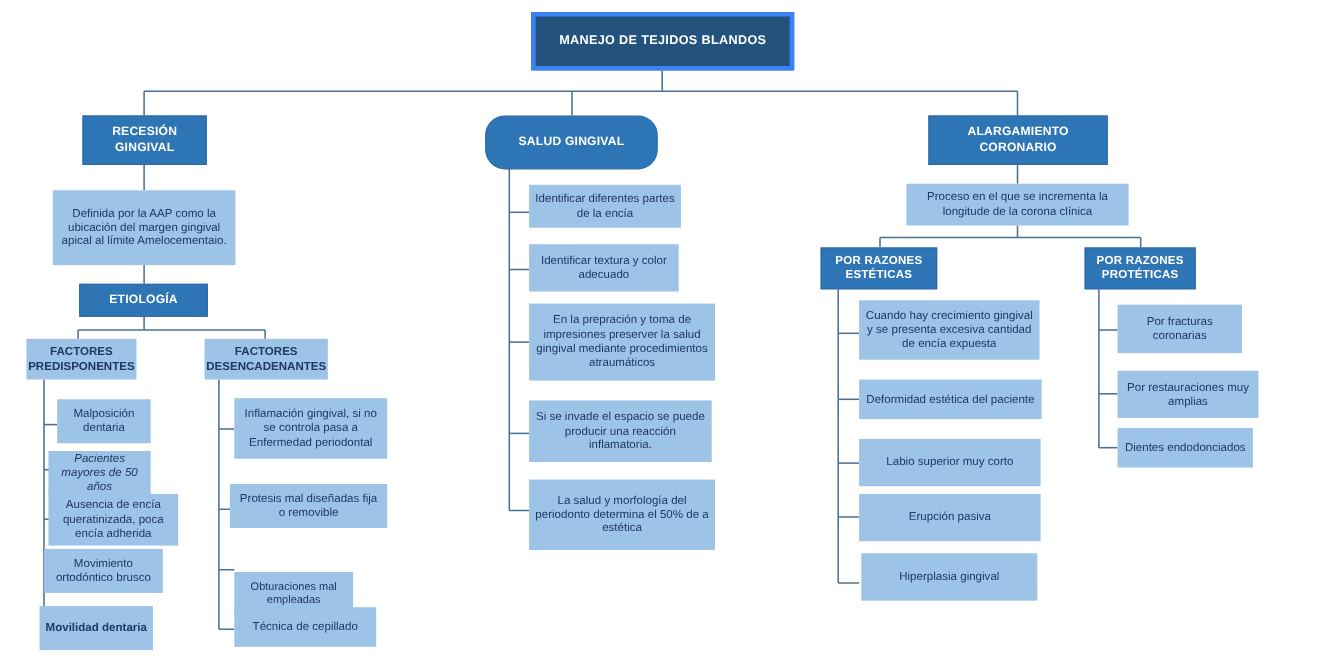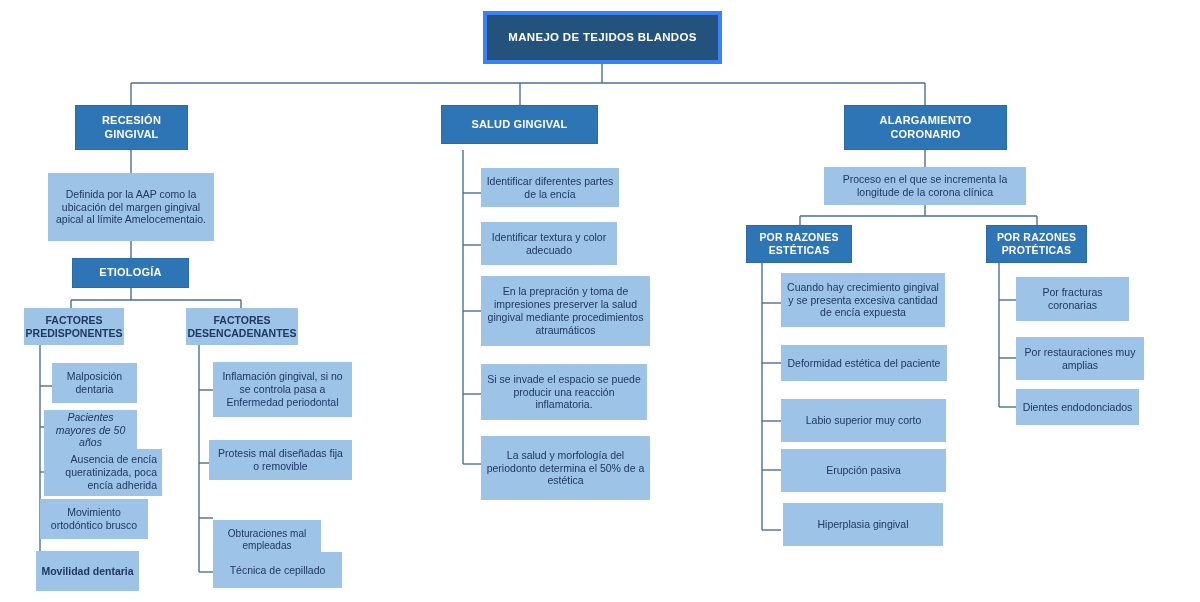--- a/index.html
+++ b/index.html
@@ -122,37 +122,37 @@
       <path d="M999 300 L1016 300"></path>
       <path d="M999 358 L1016 358"></path>
       <path d="M999 407 L1016 407"></path>
     </g>
   </svg>
 
   <div class="node dark" style="left:483px; top:11px; width:239px; height:53px; font-size:11.5px;">MANEJO DE TEJIDOS BLANDOS</div>
 
   <div class="node mid" style="left:75px; top:105px; width:113px; height:45px; font-size:11px;">RECESIÓN GINGIVAL</div>
 
-  <div class="node mid" style="left:441px; top:105px; width:157px; height:39px; font-size:11px;">SALUD GINGIVAL</div>
+  <div class="node mid" style="left:441px; top:105px; width:157px; height:49px; font-size:11px;border-radius:18px;">SALUD GINGIVAL</div>
 
   <div class="node mid" style="left:844px; top:105px; width:163px; height:45px; font-size:11px;">ALARGAMIENTO CORONARIO</div>
 
   <div class="node light" style="left:48px; top:173px; width:166px; height:68px; font-size:10.5px;">Definida por la AAP como la ubicación del margen gingival apical al límite Amelocementaio.</div>
 
   <div class="node mid" style="left:72px; top:258px; width:117px; height:30px; font-size:11px;">ETIOLOGÍA</div>
 
   <div class="node lightbold" style="left:24px; top:308px; width:100px; height:37px; font-size:10.5px;">FACTORES
 PREDISPONENTES</div>
 
   <div class="node lightbold" style="left:186px; top:308px; width:112px; height:37px; font-size:10.5px;">FACTORES
 DESENCADENANTES</div>
 
   <div class="node light" style="left:52px; top:363px; width:85px; height:40px; font-size:10.5px;">Malposición dentaria</div>
   <div class="node light" style="left:44px; top:410px; width:93px; height:40px; font-size:10.5px;font-style:italic;">Pacientes mayores de 50 años</div>
-  <div class="node light" style="left:44px; top:449px; width:118px; height:47px; font-size:10.5px;text-align:right;">Ausencia de encía queratinizada, poca encía adherida</div>
+  <div class="node light" style="left:44px; top:449px; width:118px; height:47px; font-size:10.5px;">Ausencia de encía queratinizada, poca encía adherida</div>
   <div class="node light" style="left:40px; top:499px; width:108px; height:40px; font-size:10.5px;">Movimiento ortodóntico brusco</div>
   <div class="node light" style="left:36px; top:551px; width:103px; height:40px; font-size:10.5px;font-weight:bold;">Movilidad dentaria</div>
 
   <div class="node light" style="left:213px; top:362px; width:139px; height:55px; font-size:10.5px;">Inflamación gingival, si no se controla pasa a Enfermedad periodontal</div>
   <div class="node light" style="left:209px; top:440px; width:143px; height:40px; font-size:10.5px;">Protesis mal diseñadas fija o removible</div>
   <div class="node light" style="left:213px; top:520px; width:108px; height:40px; font-size:10px;">Obturaciones mal empleadas</div>
   <div class="node light" style="left:213px; top:552px; width:129px; height:36px; font-size:10.5px;">Técnica de cepillado</div>
 
   <div class="node light" style="left:481px; top:168px; width:138px; height:39px; font-size:10.5px;">Identificar diferentes partes de la encía</div>
   <div class="node light" style="left:481px; top:222px; width:136px; height:43px; font-size:10.5px;">Identificar textura y color adecuado</div>

